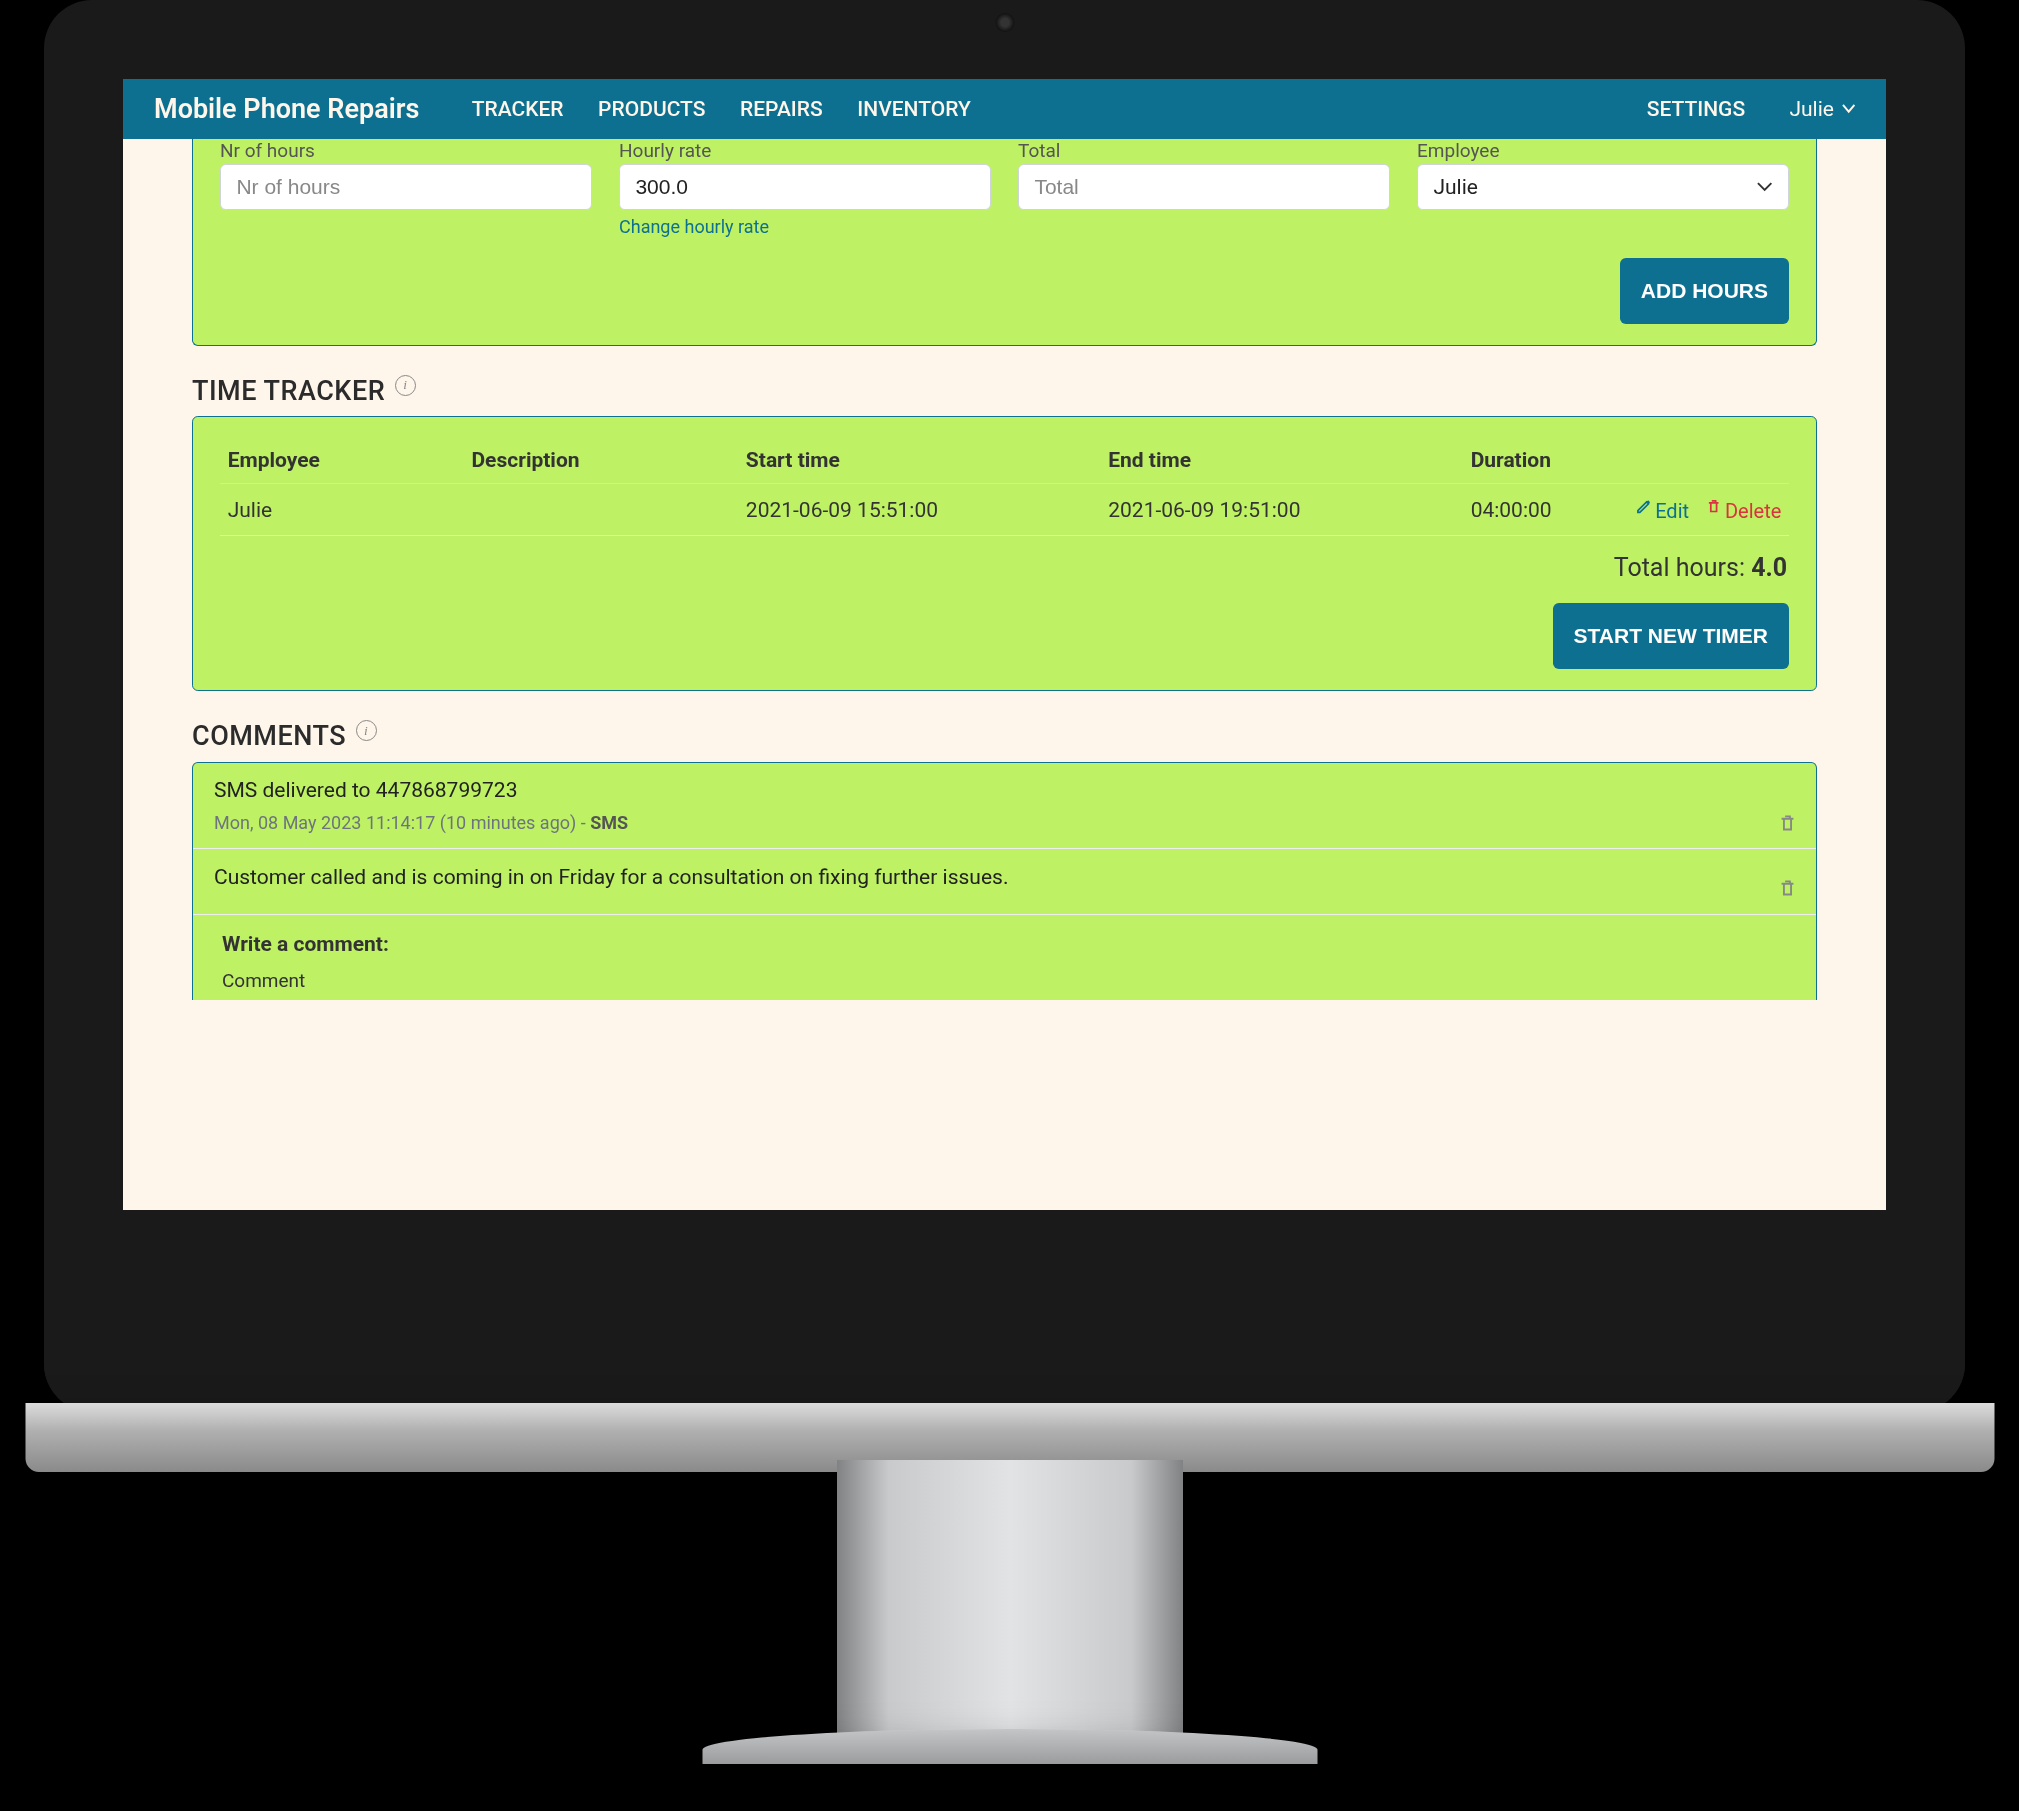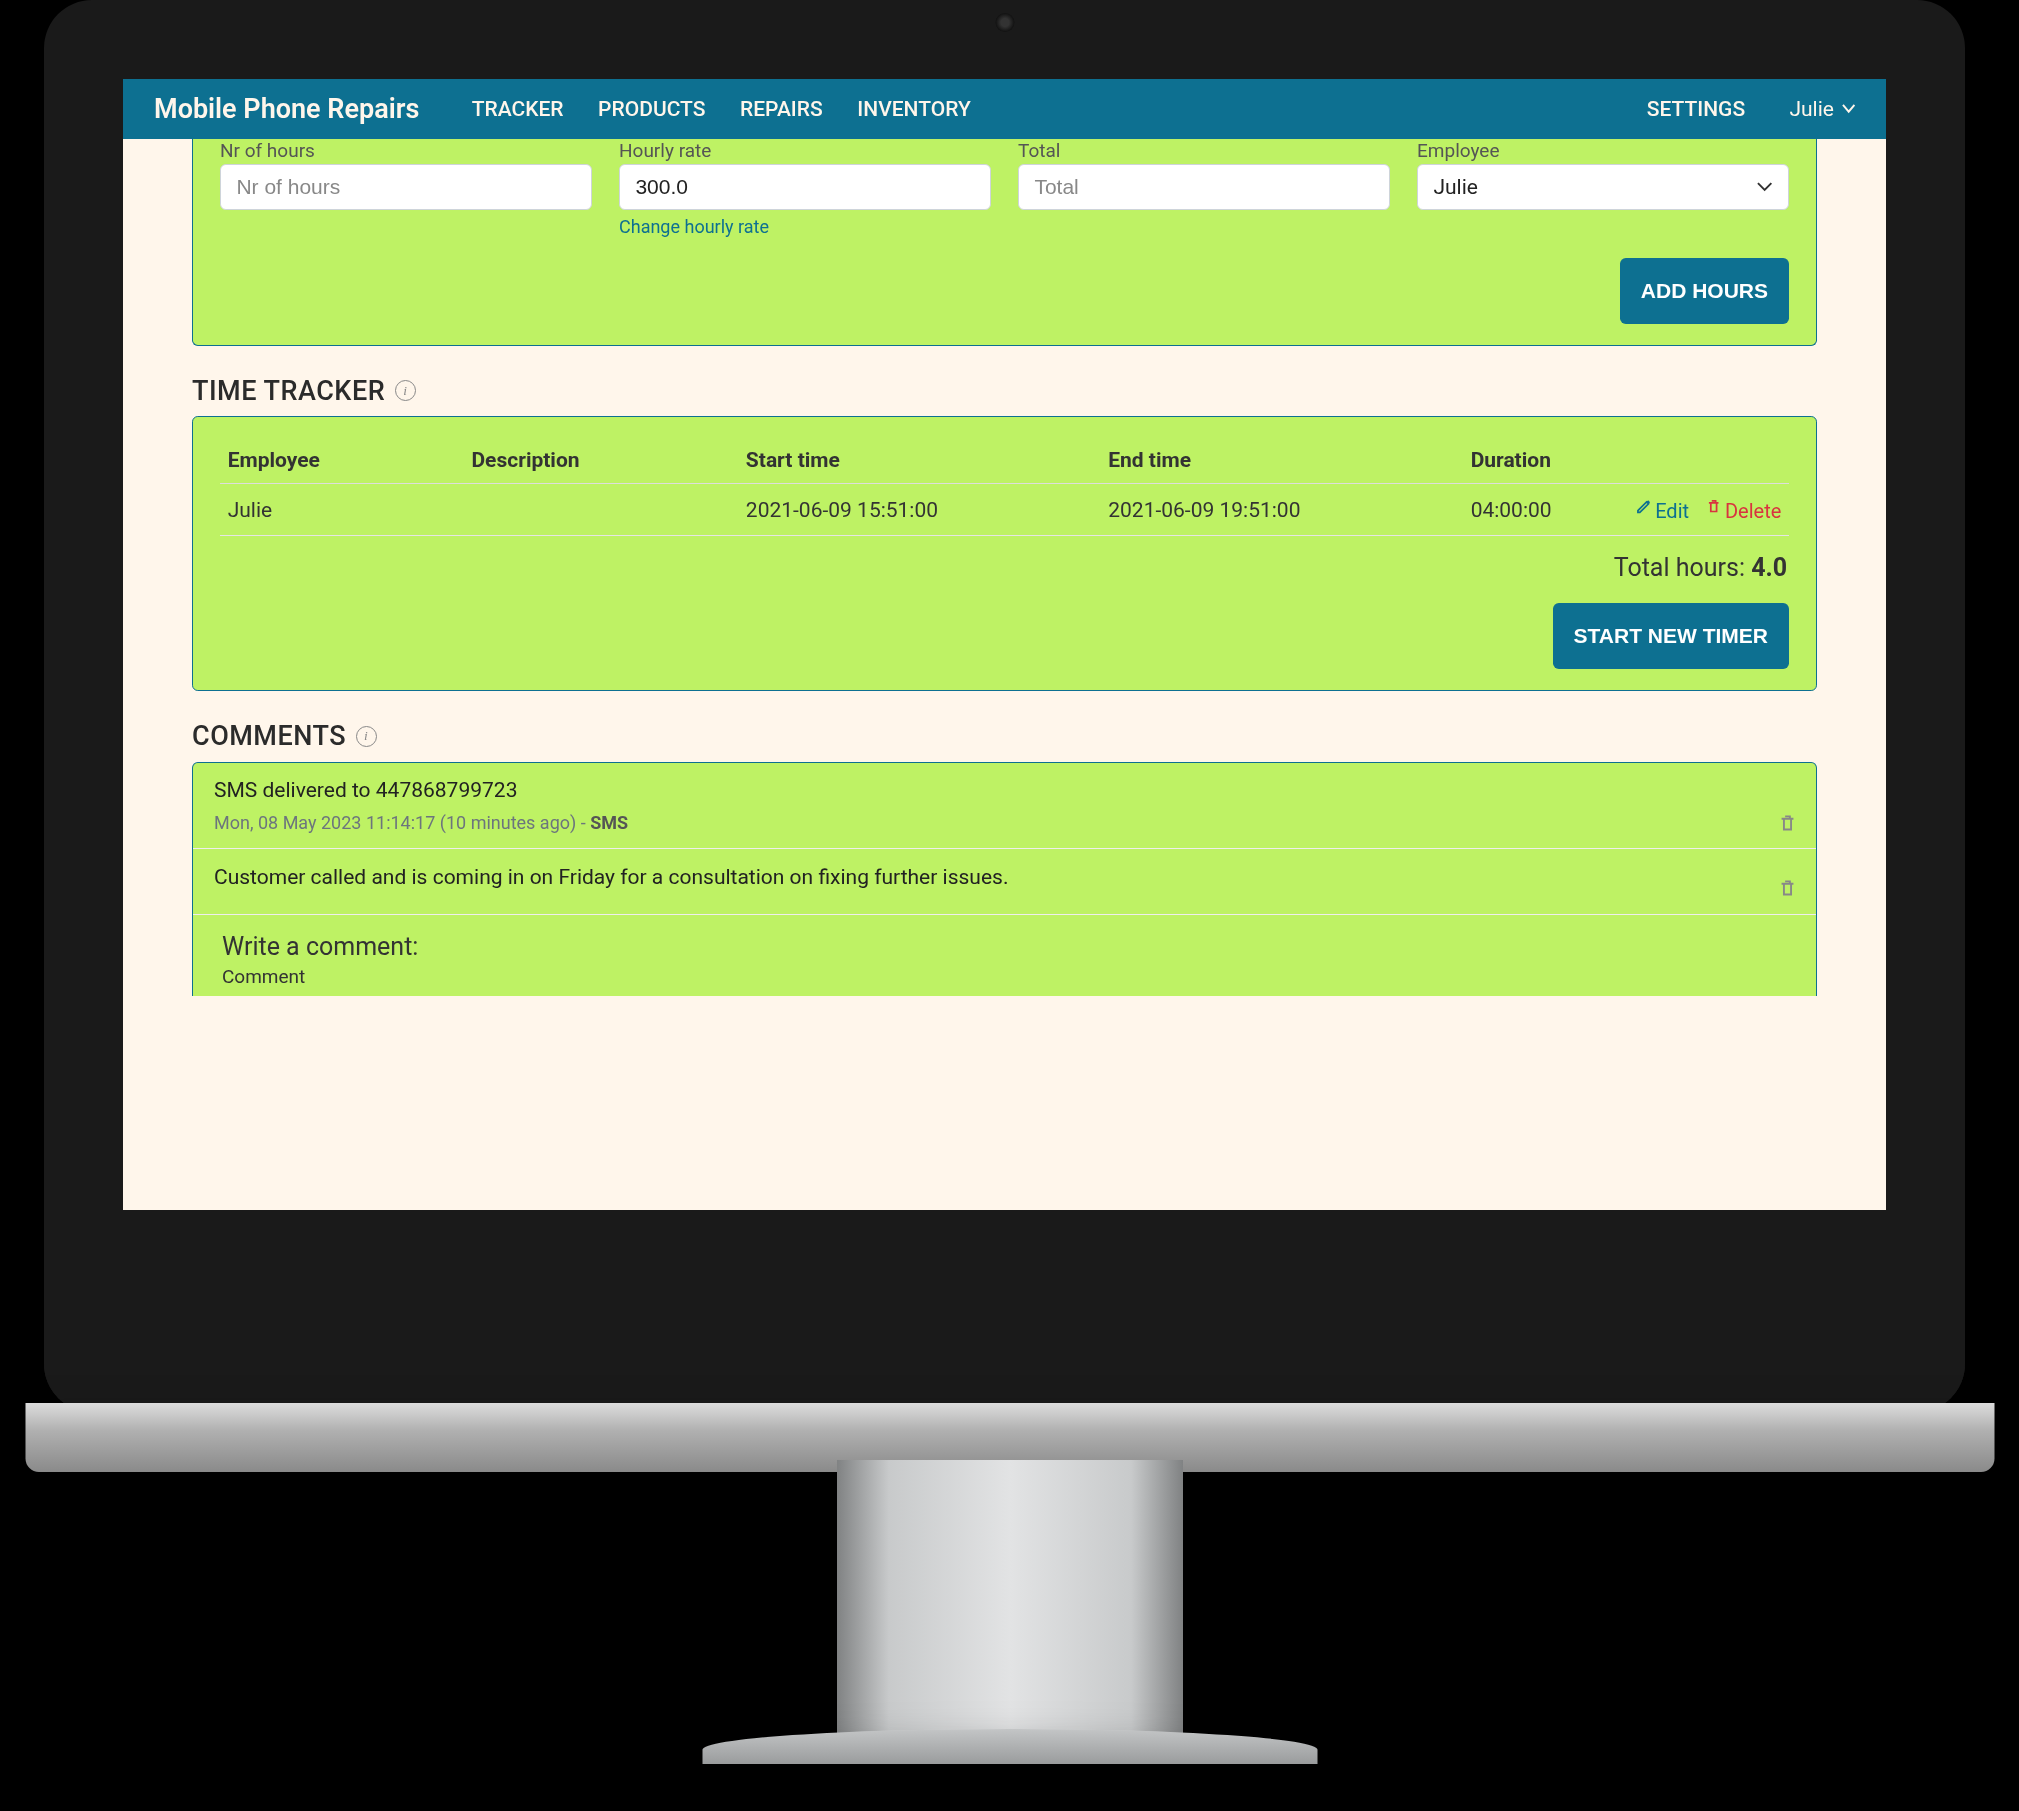--- a/index.html
+++ b/index.html
@@ -88,21 +88,21 @@
     background:#fff;
   }
   .input::placeholder { color:#888; }
   .select-wrap { position:relative; }
   .select-wrap .chev { position:absolute; right:15.4px; top:50%; transform:translateY(-50%); color:#333; pointer-events:none; }
   .link-small { color:#0d7091; font-size:18px; margin-top:5.8px; cursor:pointer; }
 
   .btn { background:#0d7091; color:#fff; border:none; border-radius:5.8px; padding:21px 21px; font-weight:600; font-size:21px; cursor:pointer; }
   .btn-row { display:flex; justify-content:flex-end; margin-top:21px; }
 
-  .section-title { font-size:27px; color:#2b2b2b; letter-spacing:0.5px; display:flex; align-items:center; gap:9.6px; margin: 19px 0 9.6px; font-weight:500; }
+  .section-title { font-size:27px; color:#2b2b2b; letter-spacing:0.5px; display:flex; align-items:flex-start; gap:9.6px; margin: 19px 0 9.6px; font-weight:500; }
   .info-icon { width:21px; height:21px; border:1.9px solid #888; border-radius:50%; display:inline-flex; align-items:center; justify-content:center; font-size:13.4px; color:#888; font-style:italic; font-family:serif; }
 
   table { width:100%; border-collapse:collapse; }
   th, td { text-align:left; padding:11.5px 7.7px; font-size:21px; }
   thead th { font-weight:700; border-bottom:1.9px solid #ddd; }
   tbody tr { border-bottom:1px solid #e5e5e5; }
   .row-actions { text-align:right; white-space:nowrap; }
   .row-actions a { text-decoration:none; font-size:20px; margin-left:11.5px; display:inline-flex; align-items:flex-start; gap:3.8px; }
   .a-edit { color:#0d7091; }
   .a-delete { color:#d9333f; }
@@ -110,21 +110,21 @@
   .total-line { text-align:right; font-size:25px; margin:17.3px 1.9px 0; }
   .total-line .val { font-weight:700; }
 
   .comment { border-bottom:1px solid #eee; padding:15.4px 21px; position:relative; }
   .comment .body { font-size:21px; color:#222; margin-bottom:9.6px; }
   .comment .meta { font-size:18px; color:#6c757d; }
   .comment .meta .author { font-weight:700; color:#555; }
   .comment .trash { position:absolute; right:19px; bottom:15.4px; color:#888; cursor:pointer; }
 
   .write { padding:17.3px 29px 7.7px; }
-  .write h3 { font-size:25px; font-weight:400; margin-bottom:4px; }
+  .write h3 { font-size:21px; font-weight:700; margin-bottom:13px; }
   .write label { font-size:19px; display:block; }
 
   svg { display:block; }
 </style>
 </head>
 <body>
 
 <div class="imac">
   <div class="imac-camera"></div>
   <div class="imac-chin"></div>

